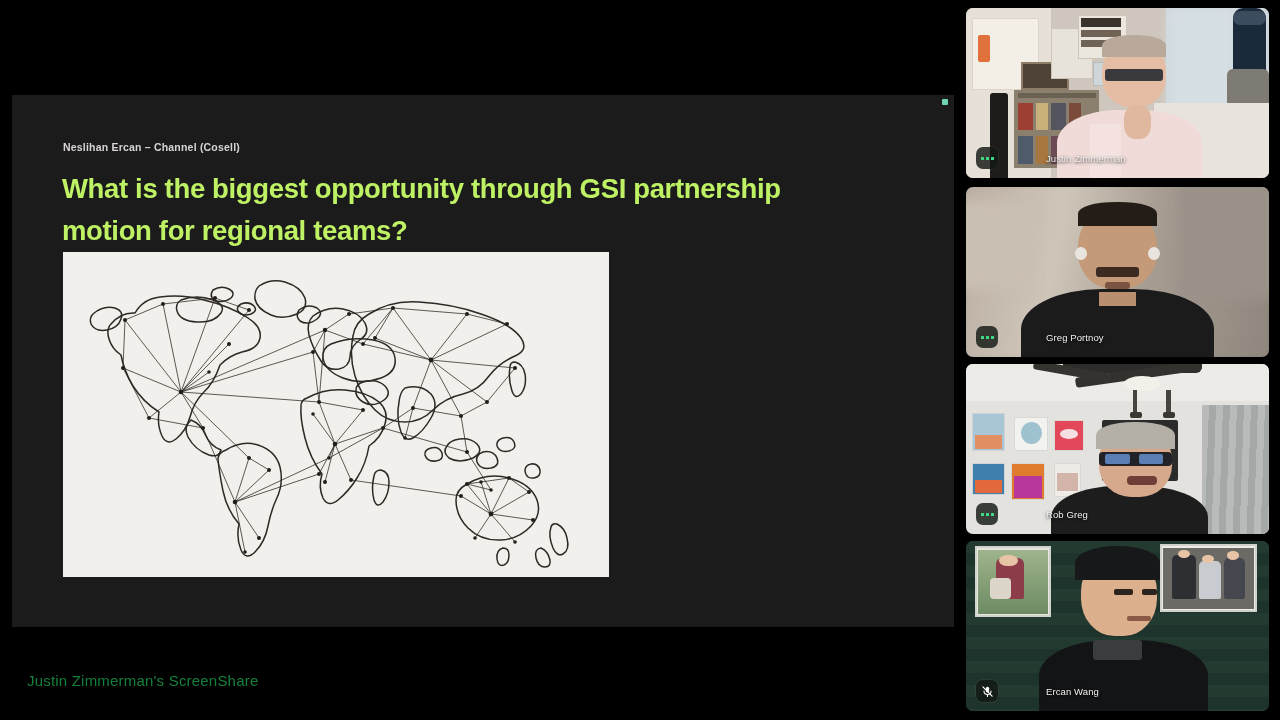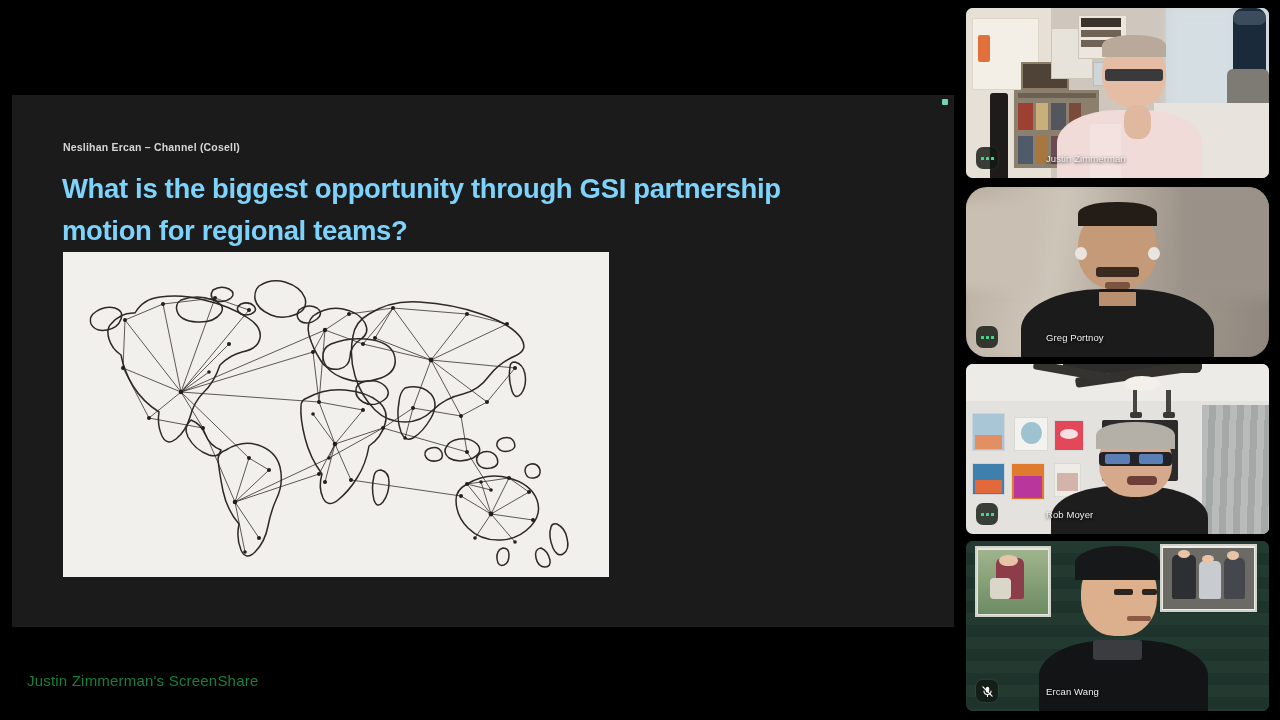--- a/index.html
+++ b/index.html
@@ -22,21 +22,21 @@
   }
 
   #eyebrow {
     position:absolute; left:51px; top:46px;
     font-size:10.5px; font-weight:700; letter-spacing:.2px;
     color:#d8d6d4;
   }
   #slide-title {
     position:absolute; left:50px; top:73px; width:800px;
     font-size:27.5px; line-height:1.52; font-weight:700;
-    color:#7dd3fc; letter-spacing:-.35px;
+    color:#bef264; letter-spacing:-.35px;
   }
 
   
   #map-frame {
     position:absolute; left:51px; top:157px; width:546px; height:325px;
     background:#f2f0ec; overflow:hidden;
   }
   #map-frame svg { display:block; width:100%; height:100%; }
 
   
@@ -45,21 +45,21 @@
     font-size:15px; color:#15803d; letter-spacing:.2px;
   }
 
   
   #rail { position:absolute; left:964px; top:0; width:316px; height:720px; background:#000; }
   .tile {
     position:absolute; left:2px; width:303px; height:170px;
     border-radius:7px; overflow:hidden; background:#111;
   }
   #tile-0 { top:8px; }
-  #tile-1 { top:187px;border-radius:21px; }
+  #tile-1 { top:187px; }
   #tile-2 { top:364px; }
   #tile-3 { top:541px; }
 
   .tile-scene { position:absolute; inset:0; overflow:hidden; }
   .nametag {
     position:absolute; left:10px; bottom:9px;
     display:flex; align-items:center; gap:8px; z-index:9;
   }
   .badge {
     width:22px; height:22px; border-radius:7px;
@@ -339,21 +339,21 @@
         <div class="pz" style="left:53%;top:66%;width:10%;height:5%;background:#6d3f36;border-radius:4px;"></div>
       </div>
       <div class="nametag">
         <span class="badge">
           <span class="dots">
               <i></i>
               <i></i>
               <i></i>
             </span>
         </span>
-        <span class="pname">Rob Moyer</span>
+        <span class="pname">Rob Greg</span>
       </div>
     </div>
 
     <div class="tile" id="tile-3">
       <div class="tile-scene">
         <div class="pz" style="inset:0;background:#223830;"></div>
         <div class="pz" style="inset:0;background:repeating-linear-gradient(#233a31 0 12px,#1e332b 12px 24px);"></div>
         <div class="pz" style="left:3%;top:3%;width:25%;height:42%;background:#e9e6df;border:2px solid #cfd3cc;"></div>
         <div class="pz" style="left:4%;top:5%;width:23%;height:38%;background:linear-gradient(#9fb48c,#6d8b63);"></div>
         <div class="pz" style="left:10%;top:10%;width:9%;height:24%;background:#8d3d4a;border-radius:6px 6px 2px 2px;"></div>

